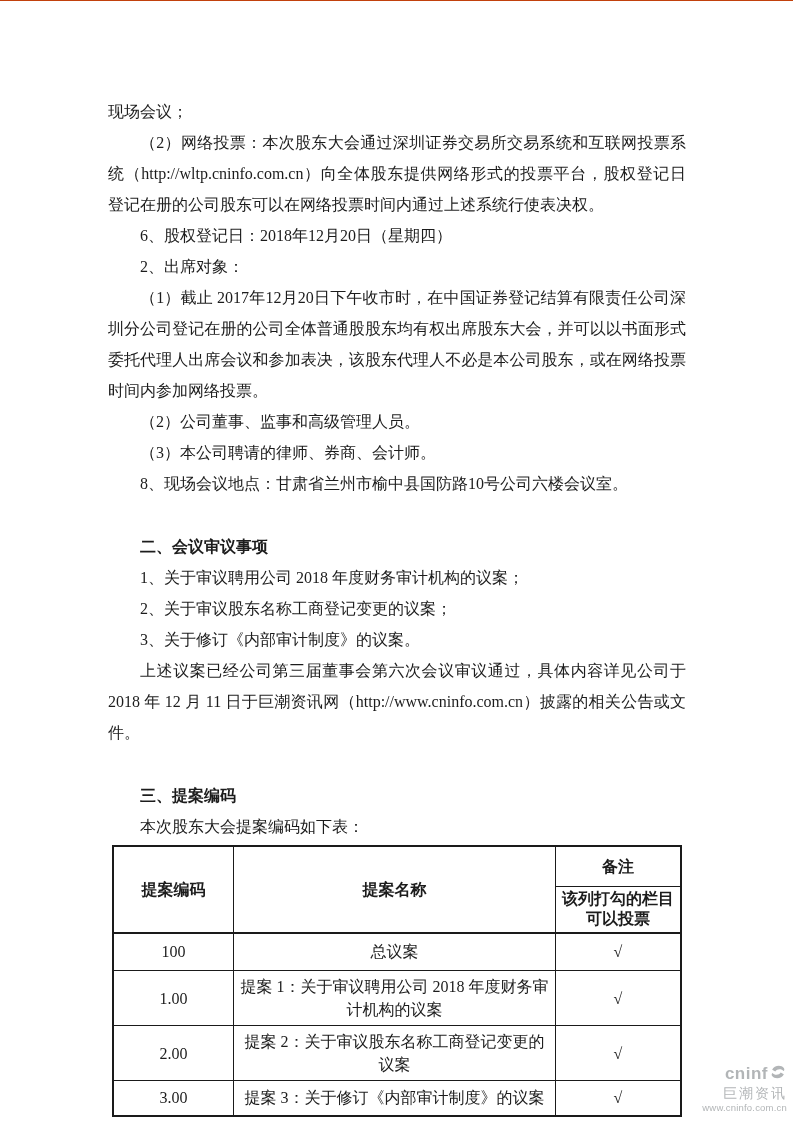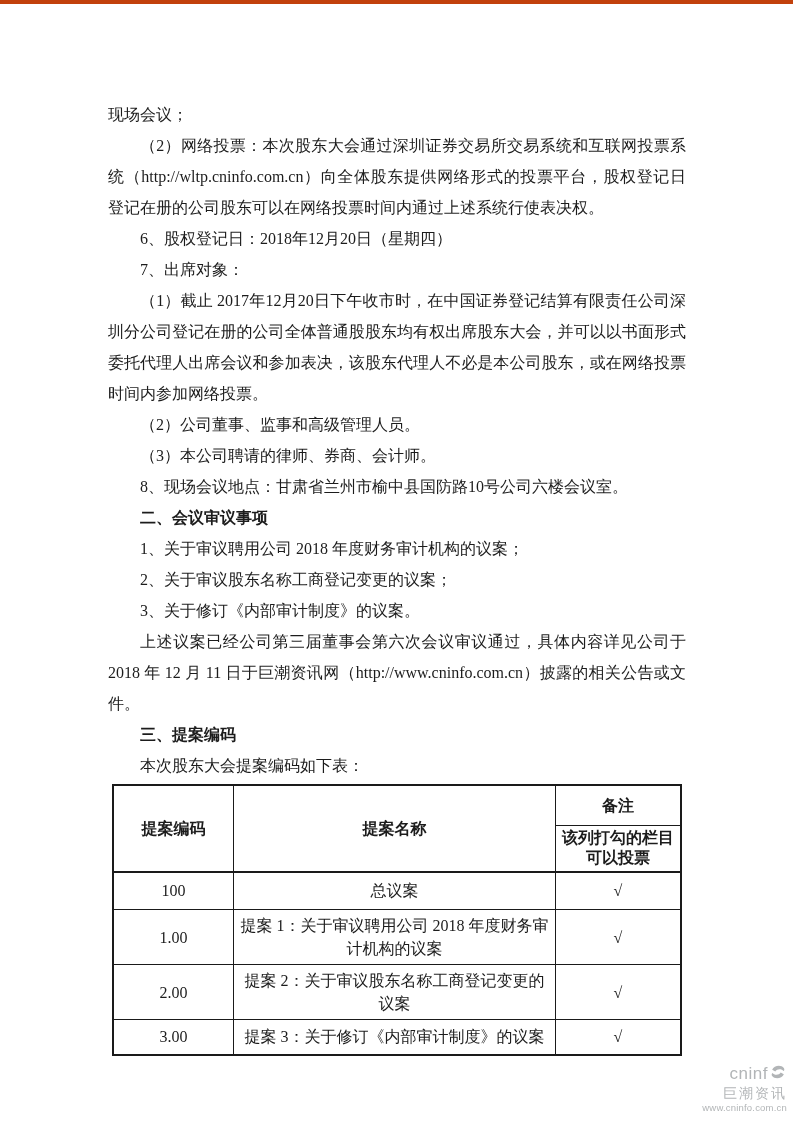--- a/index.html
+++ b/index.html
@@ -6,37 +6,37 @@
   html, body { background: #e8e8e8; }
   body { font-family: "Liberation Serif", "DejaVu Serif", serif; }
 
   .page {
     position: relative;
     width: 793px;
     height: 1122px;
     margin: 0 auto;
     background: #ffffff;
     color: #1c1c1c;
-    border-top: 4px solid #c2410c;
+    border-top: 1px solid #c2410c;
     overflow: hidden;
   }
 
   .content {
     position: absolute;
     left: 108px;
     top: 95px;
     width: 578px;
     font-size: 16px;
     line-height: 31px;
     text-align: justify;
   }
 
   .content p { margin: 0; }
   .content p.ind { text-indent: 32px; }
-  .content p.bold { font-weight: 700; }
+  .content p.bold { font-weight: 700; margin-top: 32px; }
 
   table.proposal {
     border-collapse: collapse;
     width: 570px;
     margin-left: 4px;
     margin-top: 3px;
     border: 2px solid #1a1a1a;
     font-size: 16px;
   }
   table.proposal th, table.proposal td {
@@ -72,37 +72,37 @@
     user-select: none;
   }
   .brand .row1 {
     display: flex;
     align-items: center;
     justify-content: flex-end;
     gap: 1px;
   }
   .brand .brand-word {
     font-size: 17px;
-    font-weight: 400;
+    font-weight: 700;
     letter-spacing: 0.5px;
   }
   .brand .swirl { display: inline-block; }
   .brand .row2 { font-size: 14px; letter-spacing: 2px; margin-top: 2px; }
   .brand .row3 { font-size: 9.5px; margin-top: 3px; letter-spacing: 0.2px; }
 </style>
 </head>
 <body>
 
 <div class="page">
 
   <div class="content">
     <p>现场会议；</p>
     <p class="ind">（2）网络投票：本次股东大会通过深圳证券交易所交易系统和互联网投票系统（http://wltp.cninfo.com.cn）向全体股东提供网络形式的投票平台，股权登记日登记在册的公司股东可以在网络投票时间内通过上述系统行使表决权。</p>
     <p class="ind">6、股权登记日：2018年12月20日（星期四）</p>
-    <p class="ind">7、出席对象：</p>
+    <p class="ind">2、出席对象：</p>
     <p class="ind">（1）截止 2017年12月20日下午收市时，在中国证券登记结算有限责任公司深圳分公司登记在册的公司全体普通股股东均有权出席股东大会，并可以以书面形式委托代理人出席会议和参加表决，该股东代理人不必是本公司股东，或在网络投票时间内参加网络投票。</p>
     <p class="ind">（2）公司董事、监事和高级管理人员。</p>
     <p class="ind">（3）本公司聘请的律师、券商、会计师。</p>
     <p class="ind">8、现场会议地点：甘肃省兰州市榆中县国防路10号公司六楼会议室。</p>
     <p class="ind bold">二、会议审议事项</p>
     <p class="ind">1、关于审议聘用公司 2018 年度财务审计机构的议案；</p>
     <p class="ind">2、关于审议股东名称工商登记变更的议案；</p>
     <p class="ind">3、关于修订《内部审计制度》的议案。</p>
     <p class="ind">上述议案已经公司第三届董事会第六次会议审议通过，具体内容详见公司于2018 年 12 月 11 日于巨潮资讯网（http://www.cninfo.com.cn）披露的相关公告或文件。</p>
     <p class="ind bold">三、提案编码</p>

